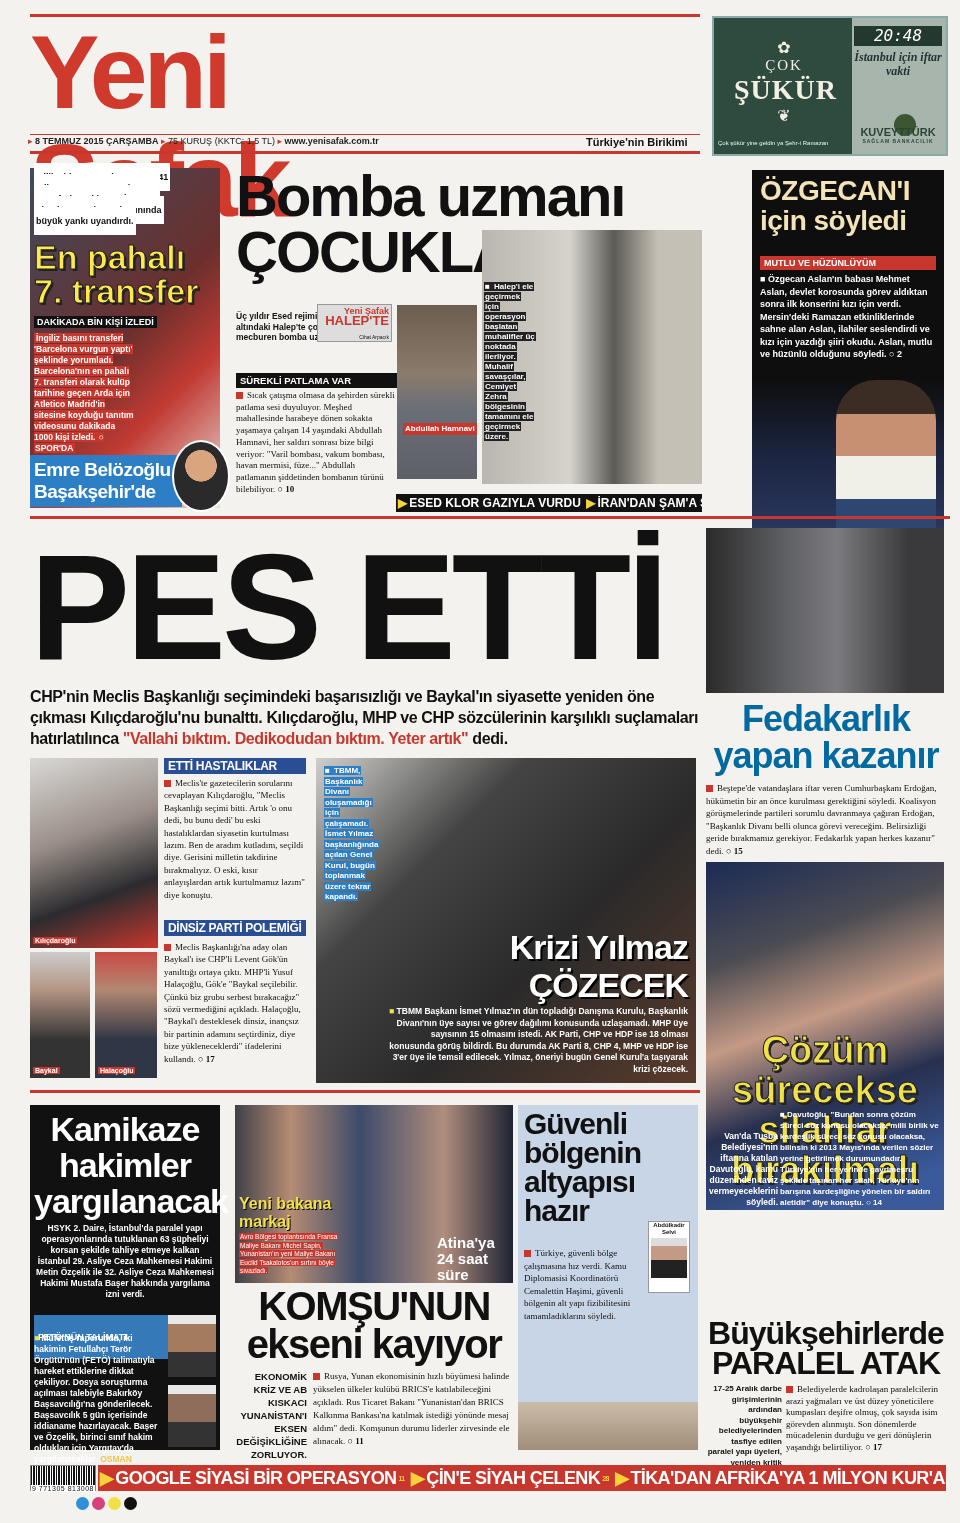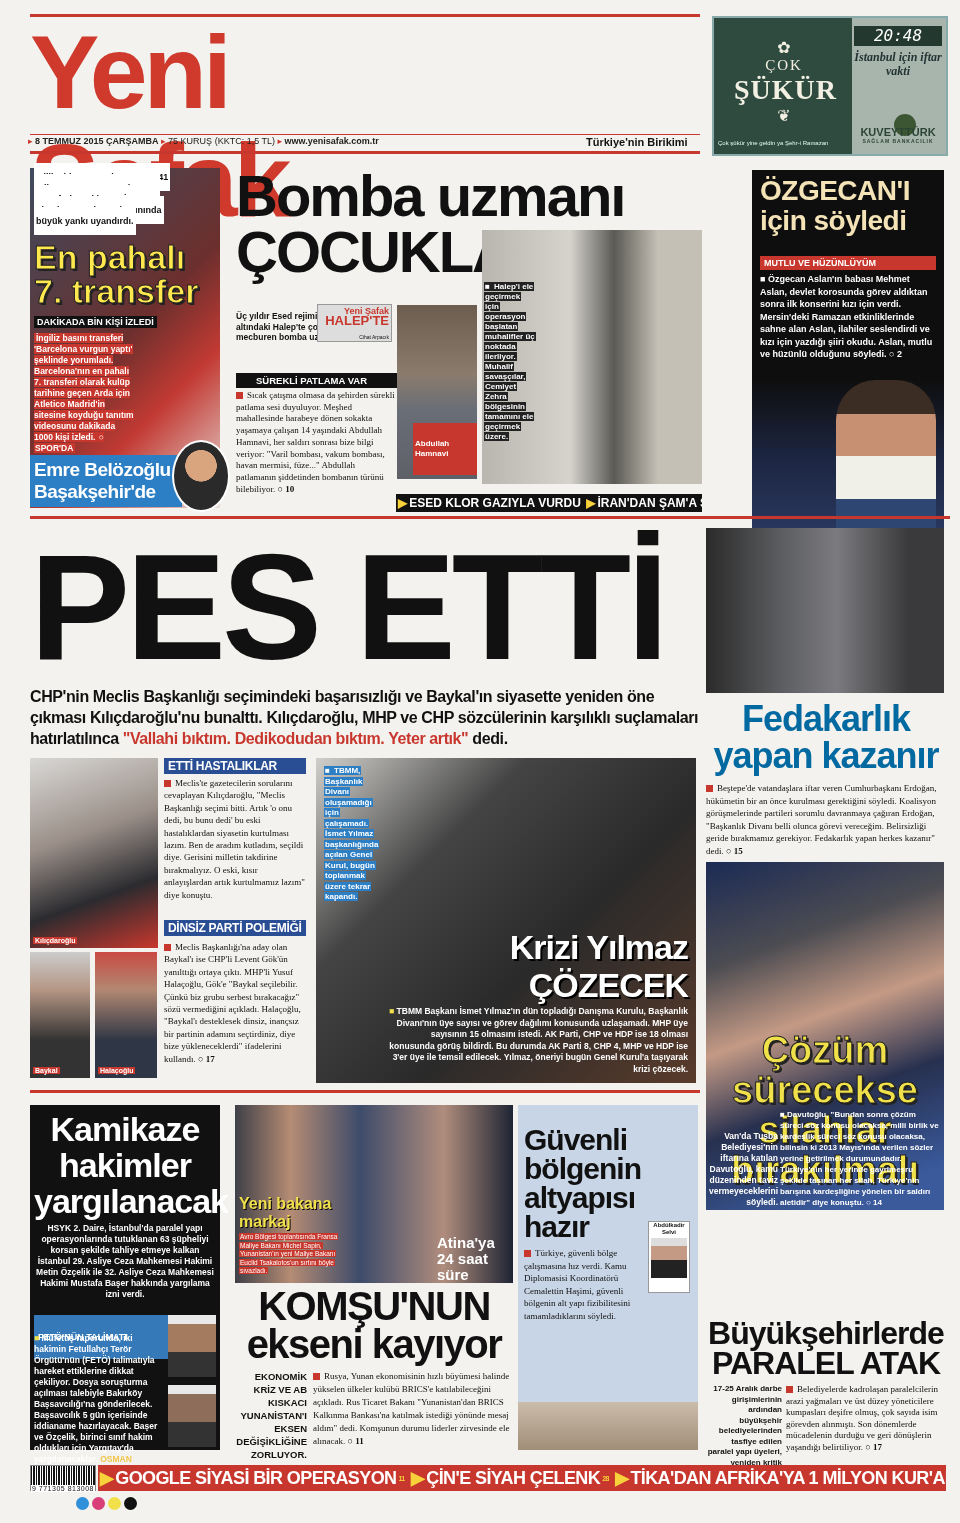--- a/index.html
+++ b/index.html
@@ -34,24 +34,24 @@
 #arda .body span{background:#c8372d;padding:0 1px}
 #emre{left:30px;top:455px;width:152px;height:52px;background:#2c7fc5;color:#fff;font-size:19px;font-weight:bold;line-height:22px;padding:4px 4px;letter-spacing:-0.5px}
 #emrepic{left:172px;top:440px;width:58px;height:72px;border-radius:50%;background:radial-gradient(circle at 50% 35%,#d9a57f 0 30%,#2a2a2a 31%);border:2px solid #fff}
 #bomba{left:236px;top:168px;font-size:58px;font-weight:900;line-height:56px;letter-spacing:-2px}
 #bomba div{white-space:nowrap}
 #uc{left:236px;top:311px;width:76px;font-size:8.5px;font-weight:bold;line-height:10.5px}
 #halepbadge{left:317px;top:304px;width:75px;height:38px;background:#ddd;border:1px solid #999}
 #halepbadge .t{position:absolute;right:2px;top:2px;font-size:9px;color:#c8372d;font-weight:bold;text-align:right;line-height:9px}
 #halepbadge .t .b{font-size:13px}
 #halepbadge .c{position:absolute;right:2px;bottom:1px;font-size:5px}
-#surekli{left:236px;top:373px;width:180px;background:#111;color:#fff;font-size:9.5px;font-weight:bold;padding:2px 20px}
+#surekli{left:236px;top:373px;width:180px;background:#111;color:#fff;font-size:9.5px;font-weight:bold;padding:2px 4px}
 #surekli-body{left:236px;top:390px;width:160px;font-size:9px;line-height:11.7px}
 #boy{left:397px;top:305px;width:80px;height:174px;background:linear-gradient(#6c5d4e,#8a7b6d 40%,#6a6e77 60%,#5e6068)}
-#boy .cap{position:absolute;left:16px;top:118px;font-size:8px;color:#fff;font-weight:bold;background:#c8372d;padding:16px 2px;line-height:10px}
+#boy .cap{position:absolute;left:6px;top:118px;font-size:8px;color:#fff;font-weight:bold;background:#c8372d;padding:1px 2px;line-height:10px}
 #fighter{left:482px;top:230px;width:220px;height:254px;background:linear-gradient(90deg,#b9b6af 0%,#d6d3cd 40%,#5b5a54 60%,#c5c0b6 80%)}
 #fighter .cap{position:absolute;left:2px;top:52px;width:52px;font-size:8px;color:#fff;font-weight:bold;line-height:10px}
 #fighter .cap span{background:#222;padding:0 1px;box-decoration-break:clone;-webkit-box-decoration-break:clone}
 #ticker1{left:396px;top:494px;width:306px;height:18px;background:#111;color:#fff;font-size:12px;font-weight:bold;line-height:18px;white-space:nowrap;overflow:hidden}
 .arrow{color:#f7d23a;margin:0 2px}
 #ozgecan{left:752px;top:170px;width:192px;height:380px;background:linear-gradient(#0e0e0e 55%,#1c2540 75%,#2d3b66)}
 #ozgecan .h{position:absolute;left:8px;top:6px;color:#f3e3b6;font-size:28px;font-weight:900;line-height:30px;letter-spacing:-0.5px}
 #ozgecan .sub{position:absolute;left:8px;top:86px;width:176px;background:#c8372d;color:#fff;font-size:9px;font-weight:bold;padding:2px 4px}
 #ozgecan .body{position:absolute;left:8px;top:103px;width:178px;color:#fff;font-size:9px;font-weight:bold;line-height:12.5px}
 #singer{position:absolute;right:8px;bottom:0;width:100px;height:170px;border-radius:40px 40px 0 0;background:linear-gradient(#3b2d24 0 20%,#c89073 20% 45%,#f0efe8 45% 70%,#2e4672 70%)}
@@ -95,21 +95,21 @@
 #kamikaze .p2{position:absolute;right:4px;top:280px;width:48px;height:62px;background:linear-gradient(#e8e8e8 0 15%,#8e6e5a 15% 60%,#333 60%)}
 #greek{left:235px;top:1105px;width:278px;height:178px;background:linear-gradient(90deg,#3f4048 0%,#b58c74 20%,#3d4b6a 45%,#b08d7d 75%,#1e2434)}
 #greek .h{position:absolute;left:4px;top:90px;color:#f0e04a;font-size:16px;font-weight:900;line-height:18px;text-shadow:1px 1px 0 #000}
 #greek .cap{position:absolute;left:4px;top:128px;width:110px;font-size:6.5px;color:#fff;line-height:8.5px}
 #greek .cap span{background:#c8372d;padding:0 1px;box-decoration-break:clone;-webkit-box-decoration-break:clone}
 #greek .atina{position:absolute;right:6px;top:130px;color:#fff;font-size:15px;font-weight:900;line-height:16px;text-align:left}
 #komsu{left:235px;top:1287px;width:278px;font-size:40px;font-weight:900;line-height:38px;text-align:center;letter-spacing:-1.5px}
 #ekonomik{left:235px;top:1370px;width:72px;font-size:9.5px;font-weight:bold;line-height:13px;text-align:right}
 #komsu-b{left:313px;top:1370px;width:200px;font-size:9px;line-height:13px}
 #guvenli{left:518px;top:1105px;width:180px;height:345px;background:#c7d5e6}
-#guvenli .h{position:absolute;left:6px;top:20px;font-size:30px;font-weight:900;line-height:29px;letter-spacing:-1px}
+#guvenli .h{position:absolute;left:6px;top:4px;font-size:30px;font-weight:900;line-height:29px;letter-spacing:-1px}
 #guvenli .pic{position:absolute;right:8px;top:116px;width:42px;height:72px;background:#fff;border:1px solid #999;font-size:6px;font-weight:bold;text-align:center;line-height:7px}
 #guvenli .pic div{width:36px;height:40px;margin:2px auto 0;background:linear-gradient(#ddd 0 20%,#c49a85 20% 55%,#222 55%)}
 #guvenli .body{position:absolute;left:6px;top:142px;width:170px;font-size:9px;line-height:12.5px}
 #guvenli .tanks{position:absolute;left:0;bottom:0;width:180px;height:48px;background:linear-gradient(#cbbcaa,#a08e78)}
 #buyuksehir{left:706px;top:1318px;width:240px;font-size:32px;font-weight:900;line-height:30px;letter-spacing:-1px;text-align:center}
 #bsh-side{left:706px;top:1384px;width:76px;font-size:8px;font-weight:bold;line-height:10.5px;text-align:right}
 #bsh-b{left:786px;top:1384px;width:160px;font-size:9px;line-height:11.5px}
 
 #barcode{left:30px;top:1465px;width:66px;height:26px;background:repeating-linear-gradient(90deg,#111 0 1px,#fff 1px 2px,#111 2px 4px,#fff 4px 5px);border:1px solid #888}
 #barcode .n{position:absolute;left:0;bottom:-2px;width:100%;background:#fff;font-size:7px;text-align:center;letter-spacing:0.5px}

